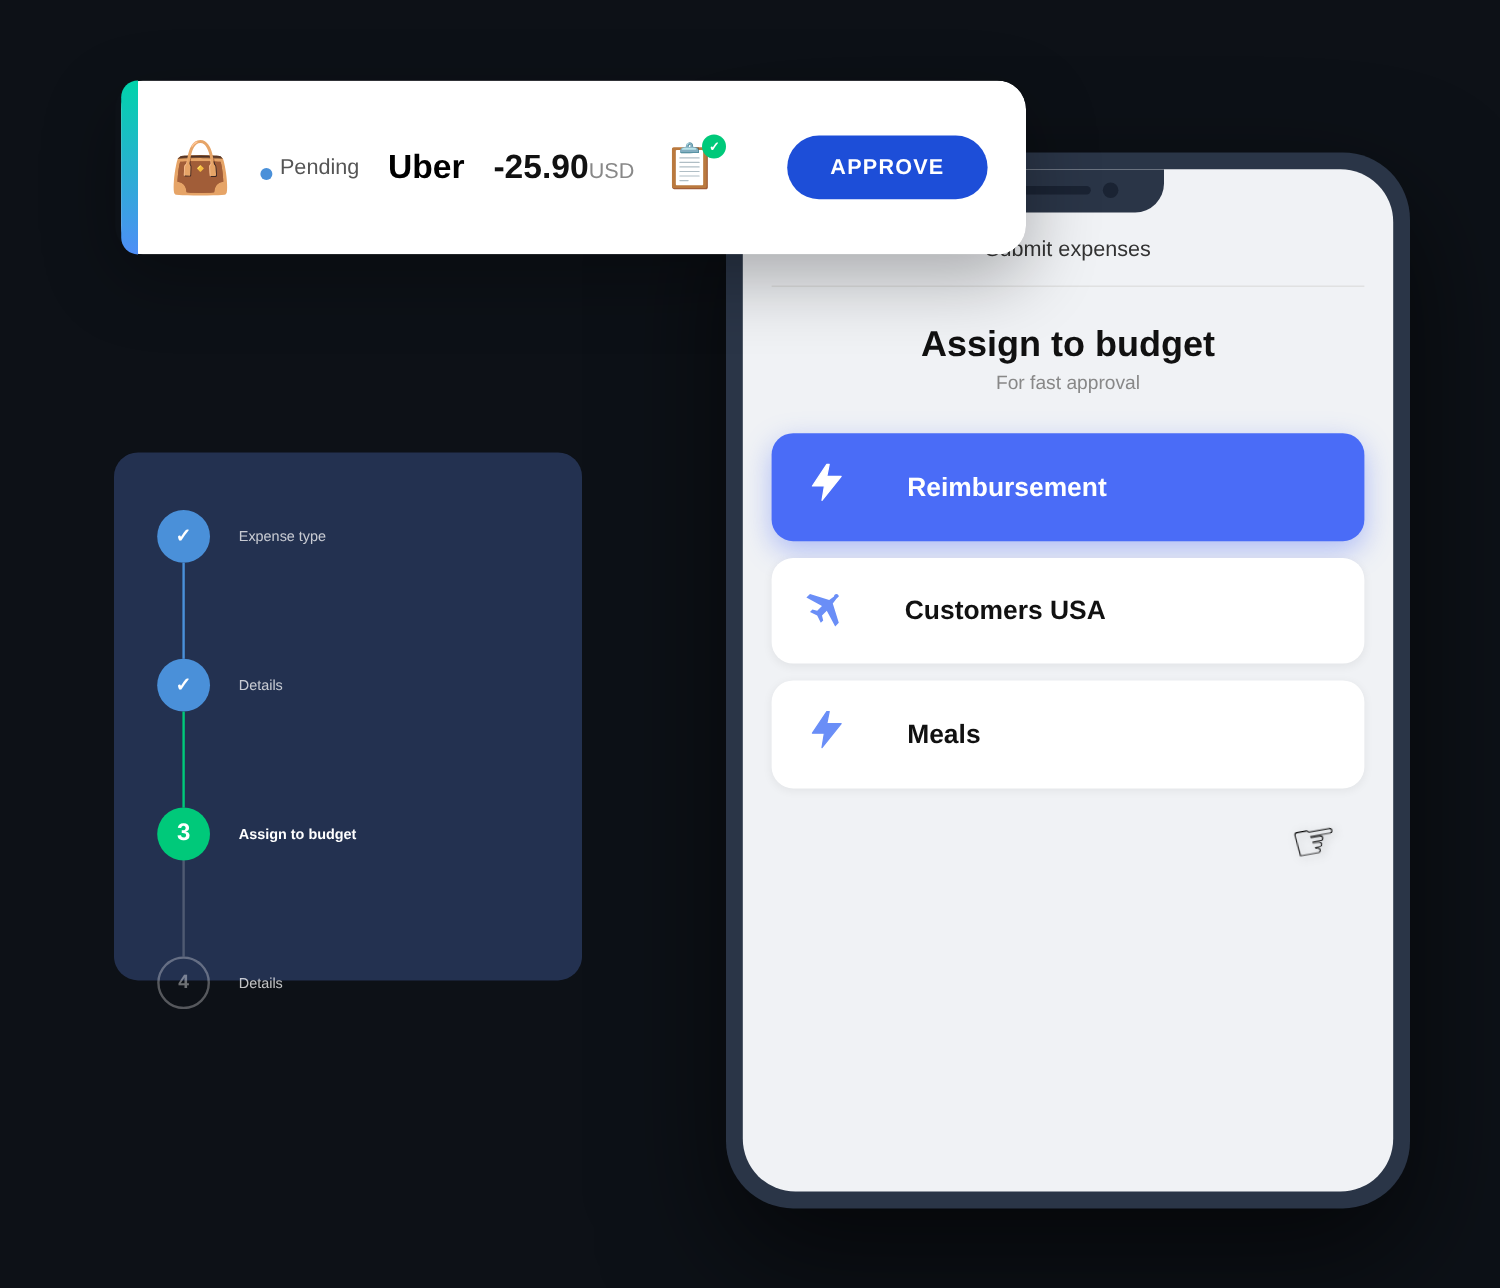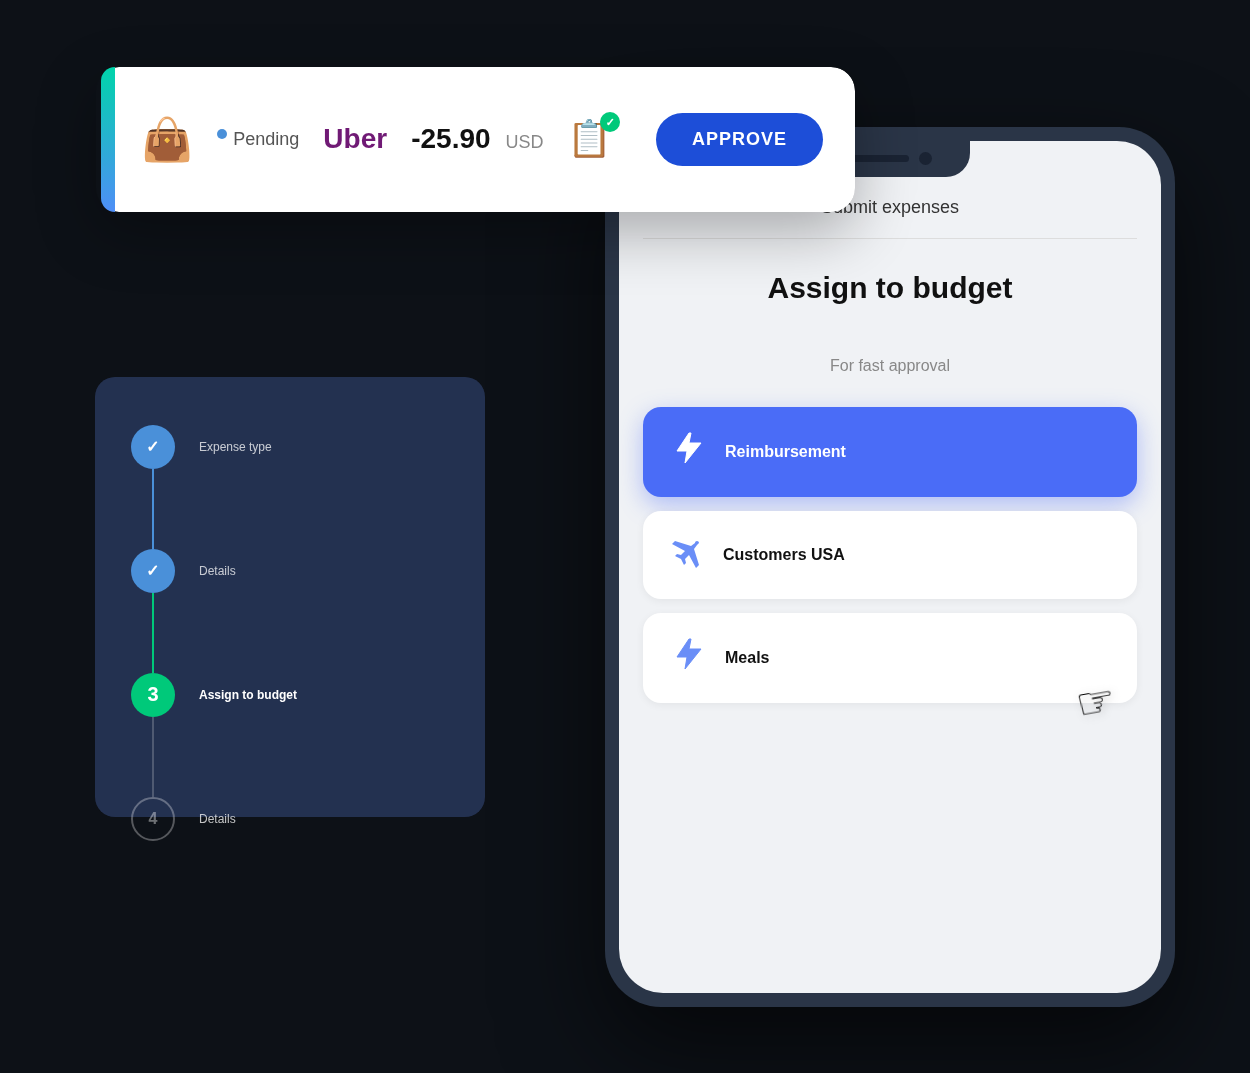--- a/index.html
+++ b/index.html
@@ -61,40 +61,40 @@
       border-radius: 50%;
       background: #4a90d9;
       display: inline-block;
       margin-right: 6px;
     }
 
     .pending-label {
       font-size: 18px;
       color: #555;
       display: flex;
-      align-items: flex-start;
+      align-items: flex-end;
     }
 
     .merchant-name {
       font-size: 28px;
       font-weight: 700;
-      color: #701a75;
+      color: #000000;
     }
 
     .amount {
       font-size: 28px;
       font-weight: 700;
       color: #111;
     }
 
     .amount-currency {
       font-size: 18px;
       font-weight: 400;
       color: #888;
-      margin-left: 15px;
+      margin-left: 0;
     }
 
     .receipt-icon-wrap {
       position: relative;
       font-size: 36px;
     }
 
     .receipt-check {
       position: absolute;
       top: -6px; right: -8px;
@@ -258,21 +258,20 @@
       font-weight: 800;
       color: #111;
       margin-bottom: 6px;
     }
 
     .assign-sub {
       text-align: center;
       font-size: 16px;
       color: #888;
       margin-bottom: 32px;
-      margin-top: 46px;
     }
 
     .budget-item {
       background: white;
       border-radius: 18px;
       padding: 22px 24px;
       display: flex;
       align-items: center;
       gap: 20px;
       margin-bottom: 14px;
@@ -282,23 +281,24 @@
     .budget-item.selected {
       background: #4a6cf7;
       box-shadow: 0 8px 24px rgba(74,108,247,0.4);
     }
 
     .budget-icon {
       font-size: 32px;
     }
 
     .budget-label {
-      font-size: 16px;
+      font-size: 22px;
       font-weight: 700;
       color: #111;
+      margin-left: 31px;
     }
 
     .budget-item.selected .budget-label {
       color: white;
     }
 
     
     .cursor-hand {
       position: absolute;
       bottom: 280px;

